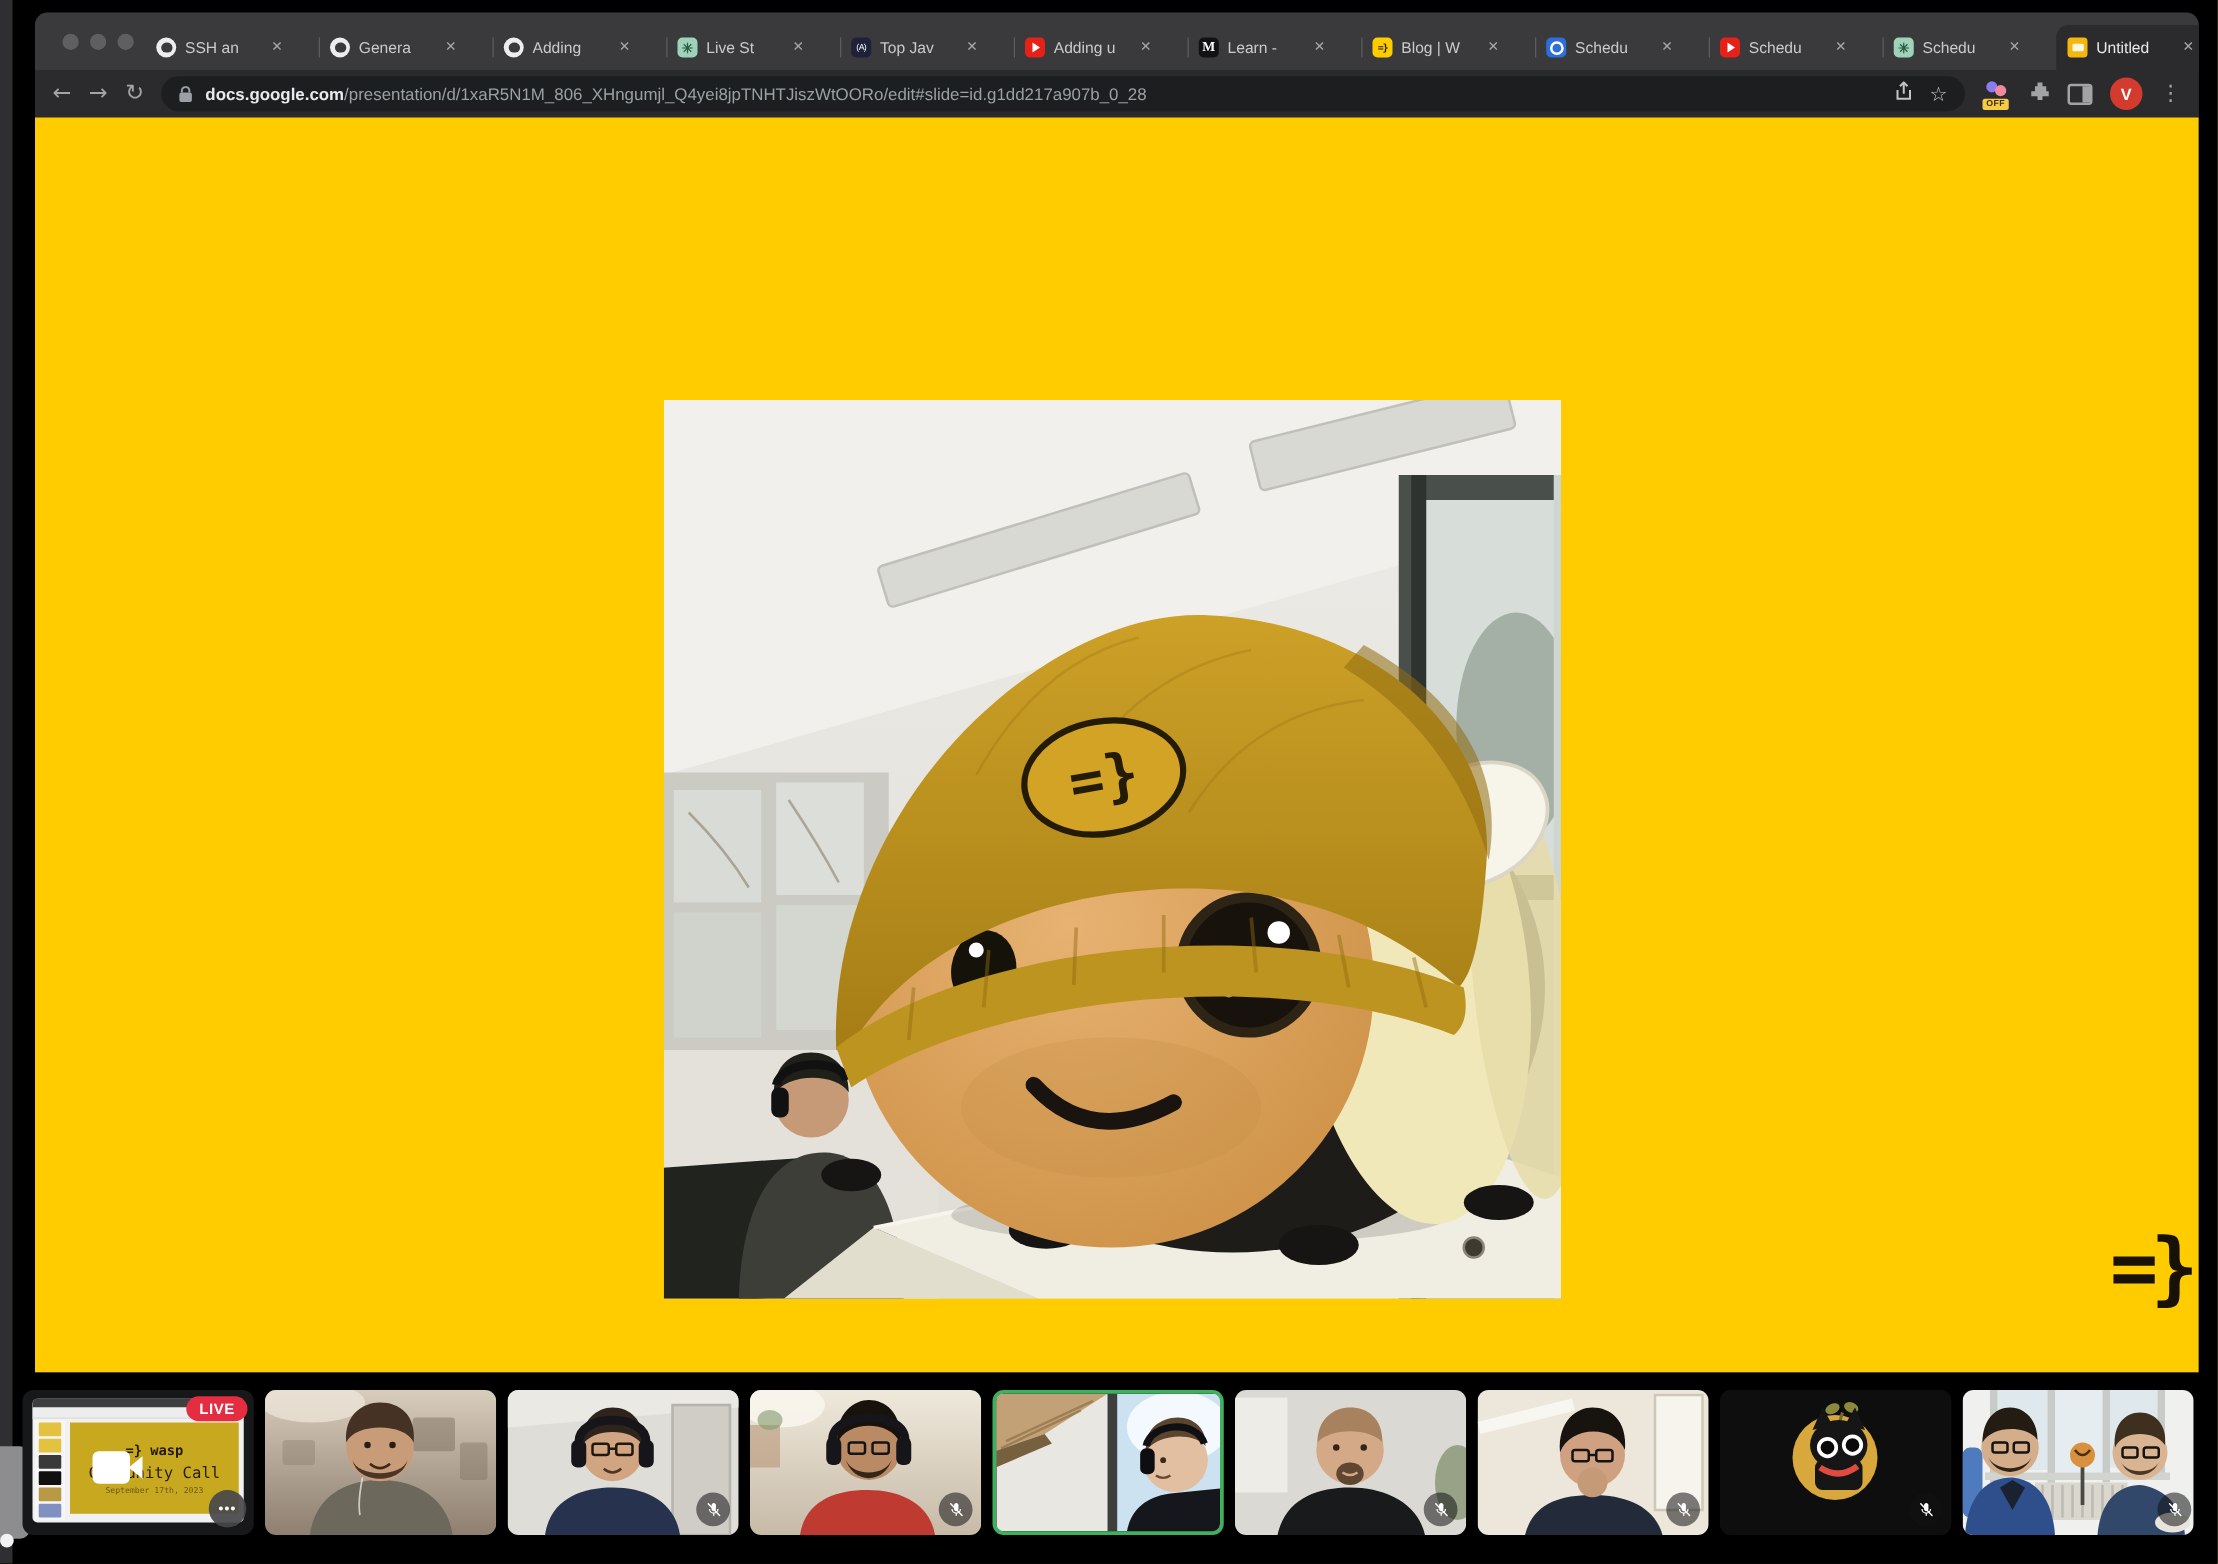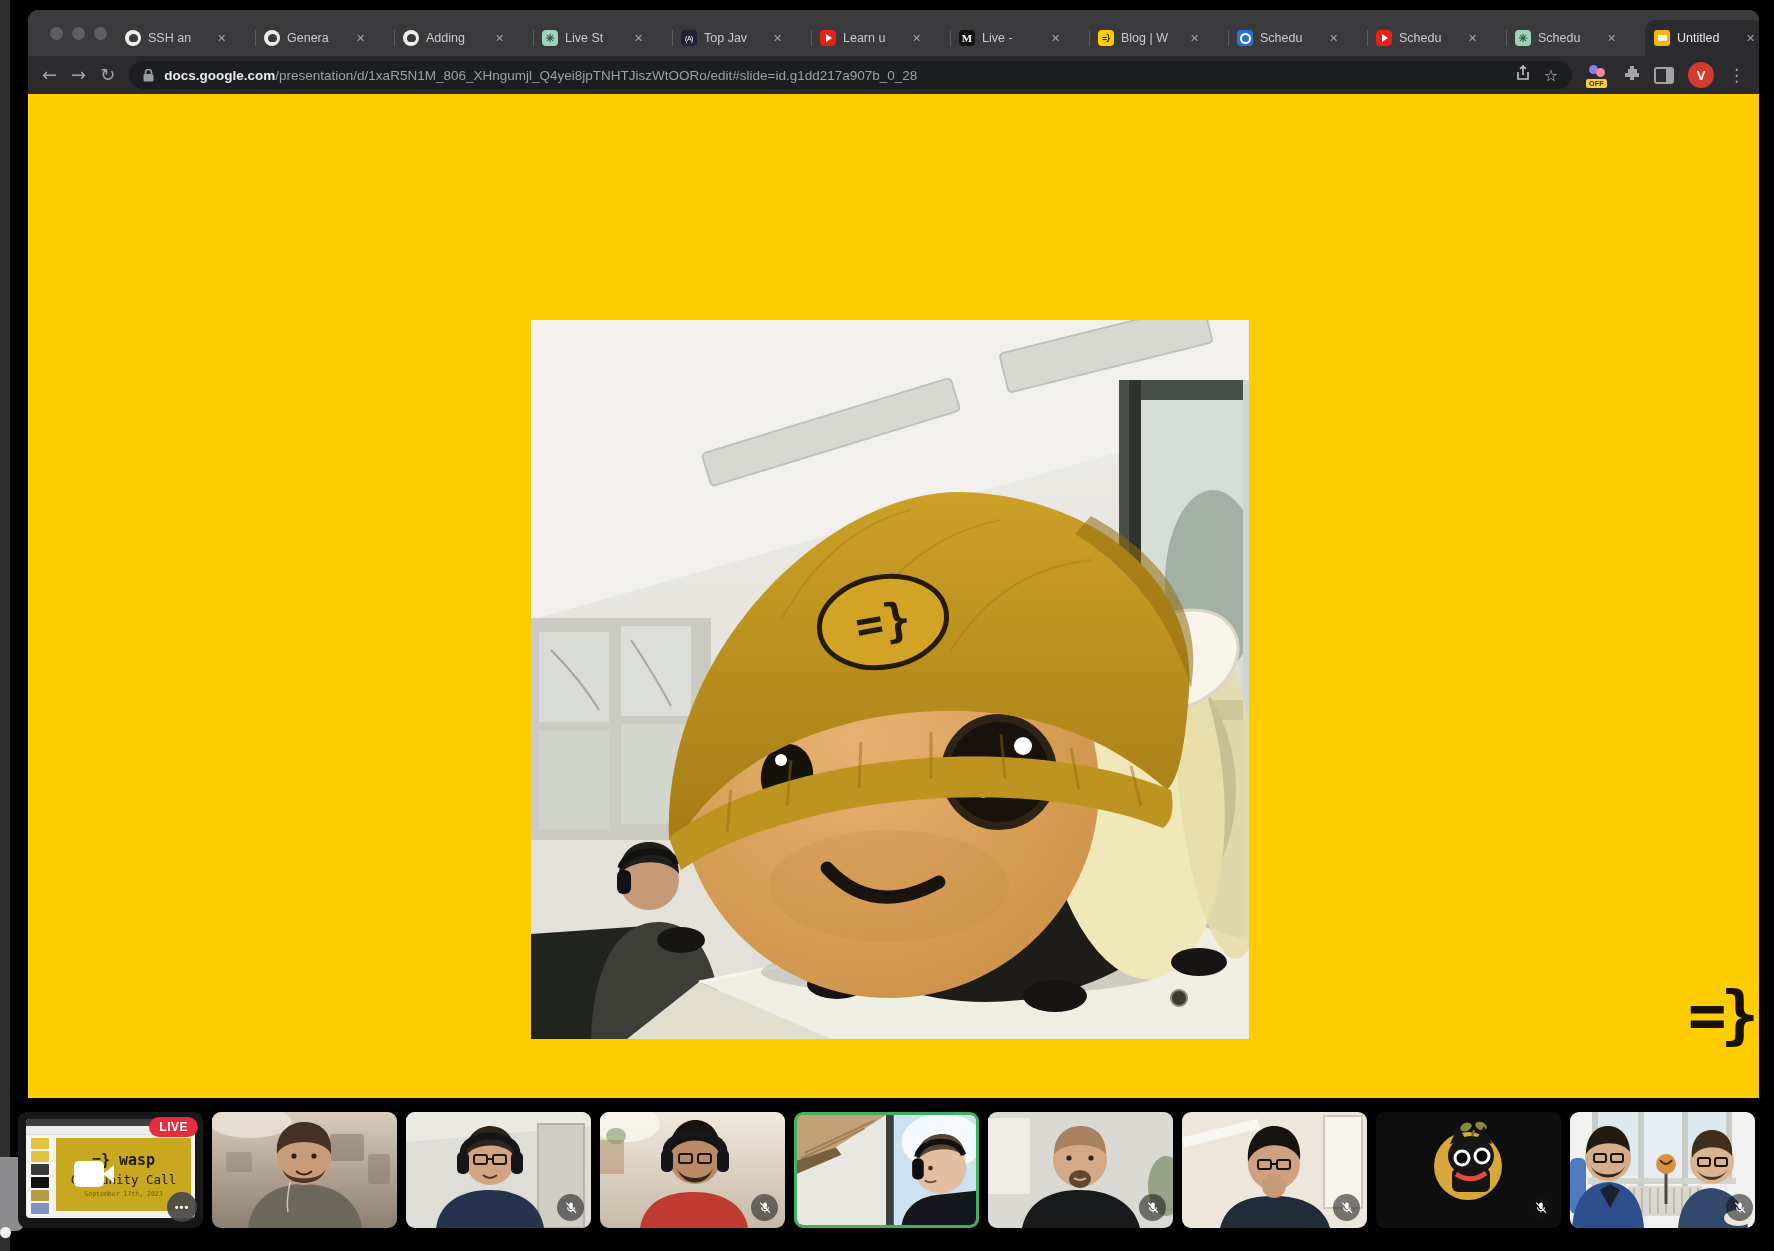--- a/index.html
+++ b/index.html
@@ -85,21 +85,21 @@
   .sw-rail{position:absolute;left:2px;top:17px;bottom:2px;width:24px;background:#f6f6f6;display:flex;flex-direction:column;
            align-items:center;gap:2px;padding-top:2px;}
   .sw-rail i{display:block;width:18px;height:11px;border-radius:1px;}
   .sw-rail .m1,.sw-rail .m2{background:#e2c23e;}
   .sw-rail .m3{background:#3a3a3a;}
   .sw-rail .m4{background:#101010;}
   .sw-rail .m5{background:#b89a44;}
   .sw-rail .m6{background:#8090c0;}
   .sw-slide{position:absolute;left:30px;top:19px;right:4px;bottom:7px;background:#c8a81f;display:flex;flex-direction:column;
             align-items:center;justify-content:center;gap:3px;font-family:"DejaVu Sans Mono",monospace;}
-  .sw-logo{font-size:15px;font-weight:bold;color:#221a06;}
+  .sw-logo{font-size:11px;font-weight:bold;color:#221a06;}
   .sw-title{font-size:12.5px;color:#262015;}
   .sw-date{font-size:6.5px;color:#6b5a17;}
   .cam-overlay{position:absolute;left:48px;top:42px;width:40px;height:26px;}
   .cam-body{position:absolute;left:0;top:0;width:30px;height:26px;background:#fff;border-radius:5px;}
   .cam-lens{position:absolute;left:29px;top:4px;width:0;height:0;border-right:11px solid #fff;
             border-top:9px solid transparent;border-bottom:9px solid transparent;}
   .live{position:absolute;top:5px;right:5px;background:#e52d42;color:#fff;font-weight:bold;font-size:12px;
         padding:3px 10px;border-radius:12px;letter-spacing:.5px;}
   .more-btn{position:absolute;right:6px;bottom:6px;width:30px;height:30px;border-radius:50%;background:rgba(72,72,74,.92);
             color:#fff;font-size:11px;letter-spacing:1px;display:flex;align-items:center;justify-content:center;font-weight:bold;}
@@ -142,26 +142,26 @@
             <span class="tab-label">Live St</span>
             <span class="tab-close">✕</span>
           </div>
           <div class="tab">
             <span class="favicon fav-academind"></span>
             <span class="tab-label">Top Jav</span>
             <span class="tab-close">✕</span>
           </div>
           <div class="tab">
             <span class="favicon fav-youtube"></span>
-            <span class="tab-label">Learn u</span>
+            <span class="tab-label">Adding u</span>
             <span class="tab-close">✕</span>
           </div>
           <div class="tab">
             <span class="favicon fav-medium"></span>
-            <span class="tab-label">Live -</span>
+            <span class="tab-label">Learn -</span>
             <span class="tab-close">✕</span>
           </div>
           <div class="tab">
             <span class="favicon fav-wasp"></span>
             <span class="tab-label">Blog | W</span>
             <span class="tab-close">✕</span>
           </div>
           <div class="tab">
             <span class="favicon fav-calendar-blue"></span>
             <span class="tab-label">Schedu</span>

